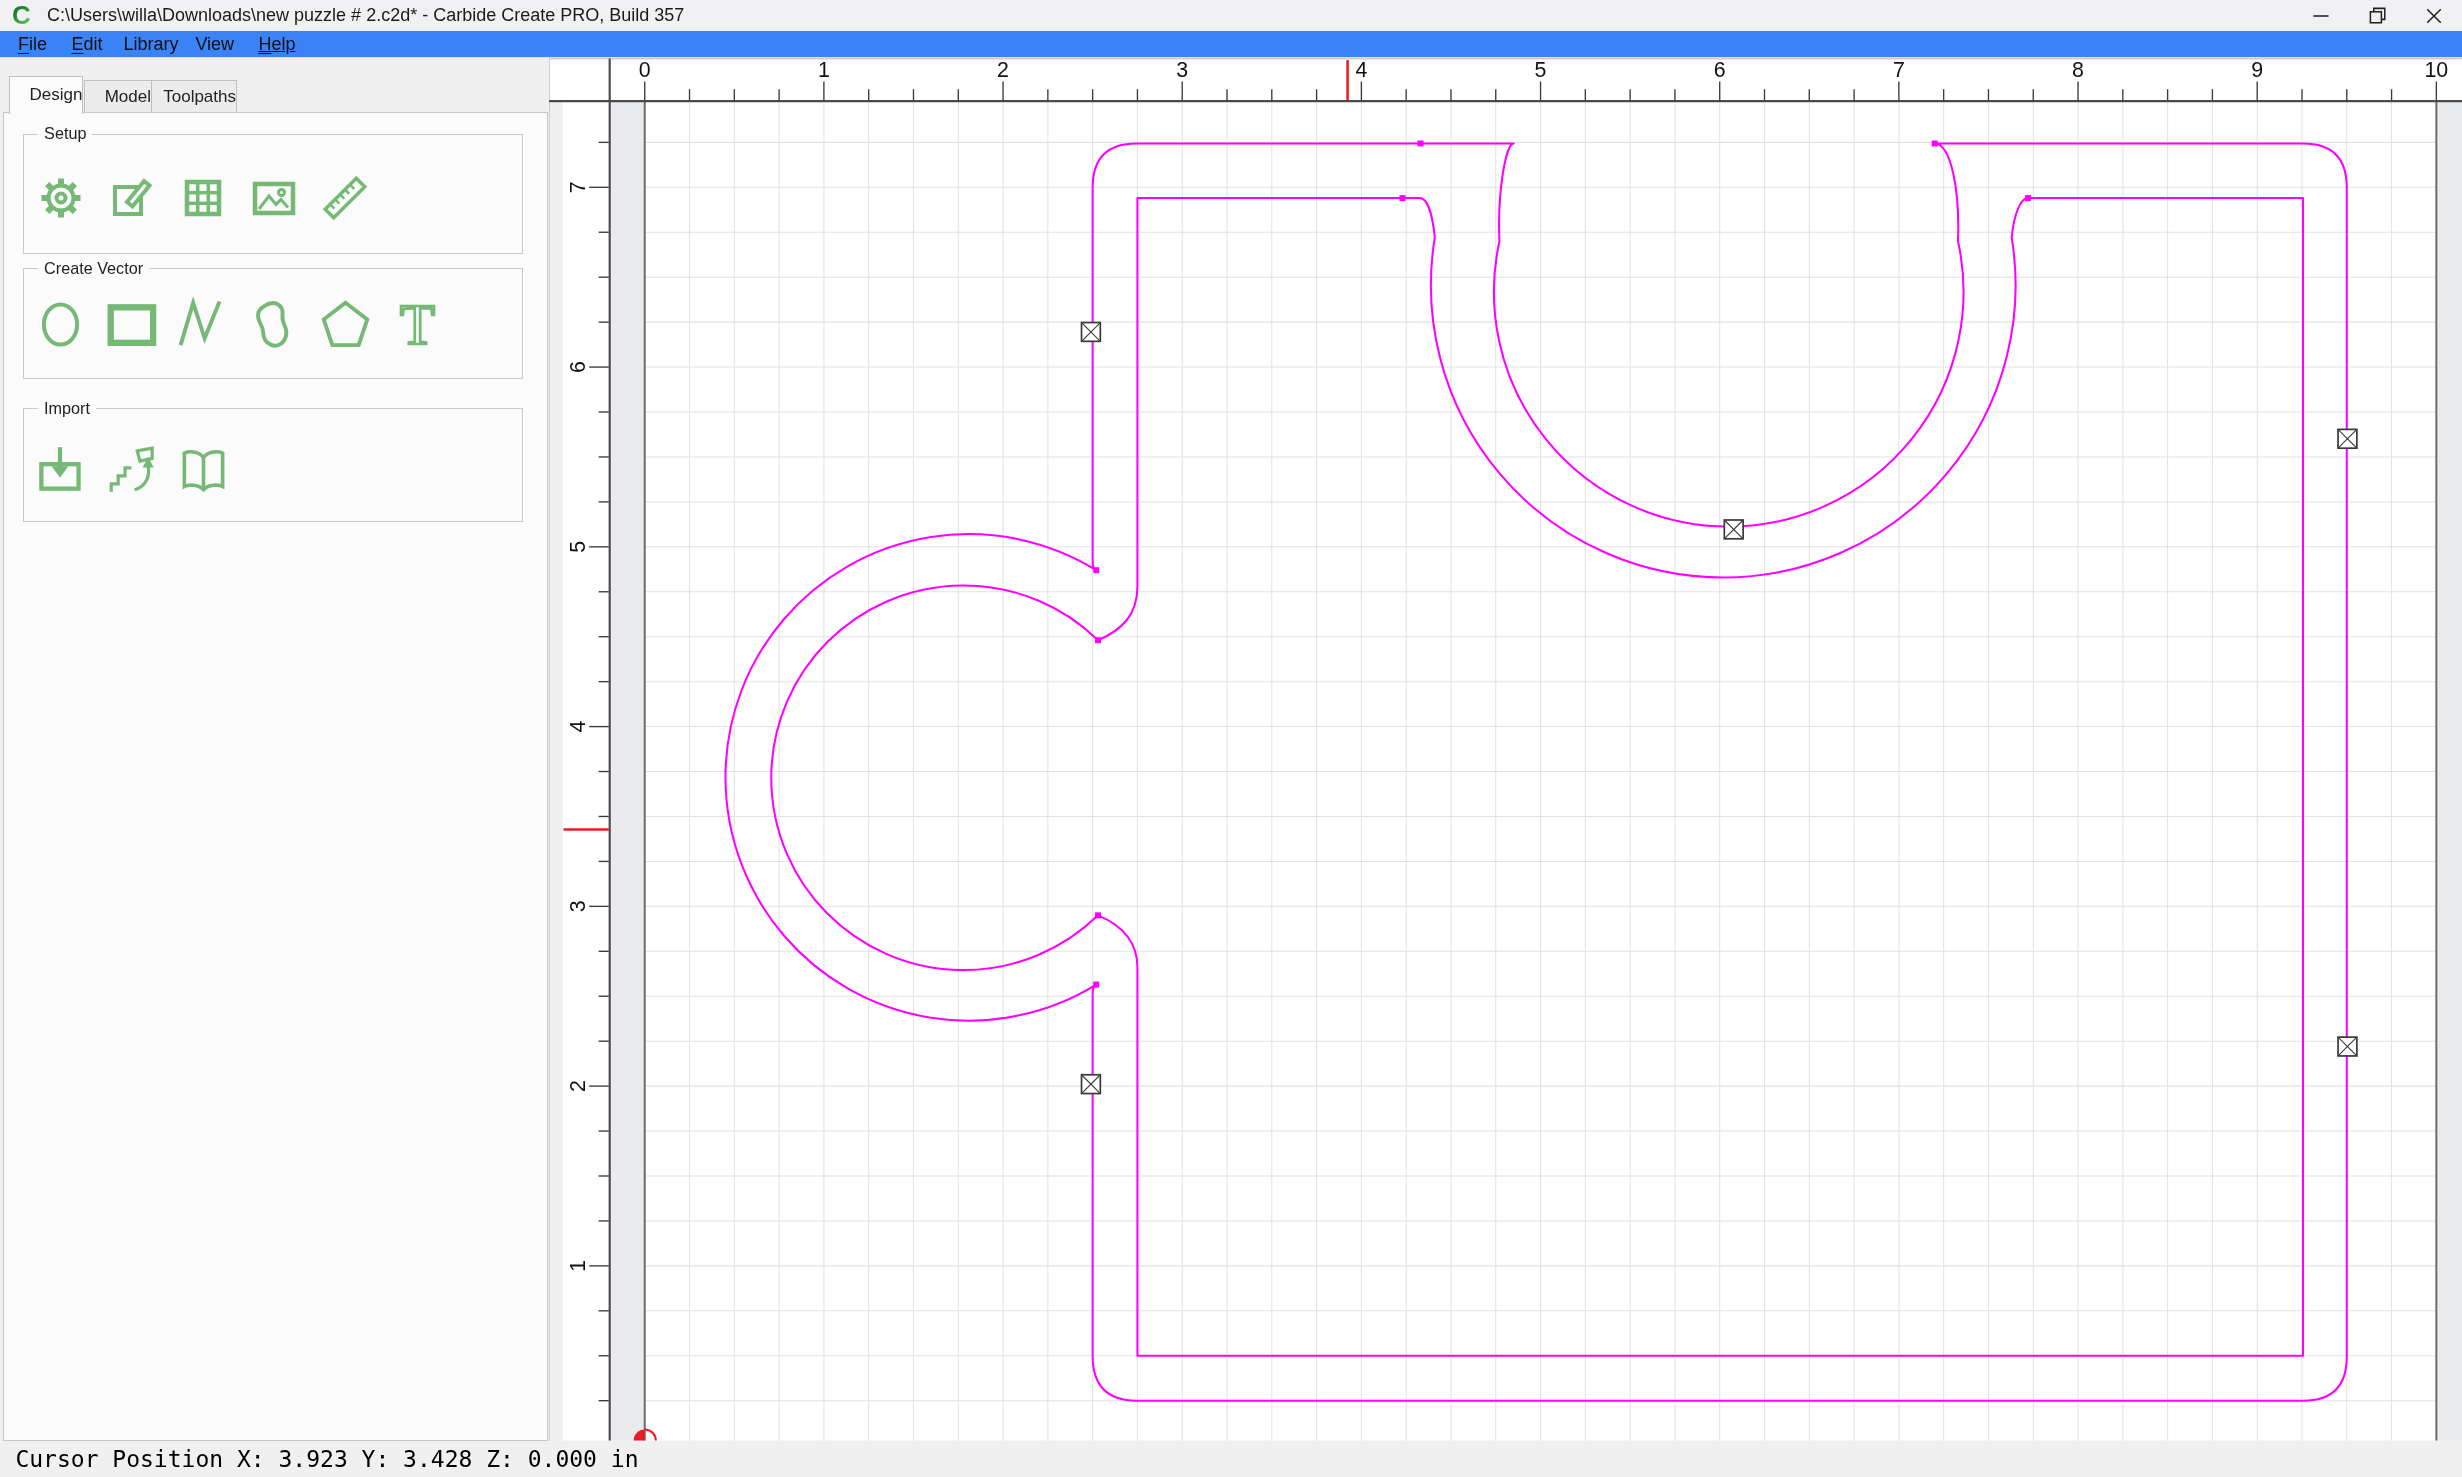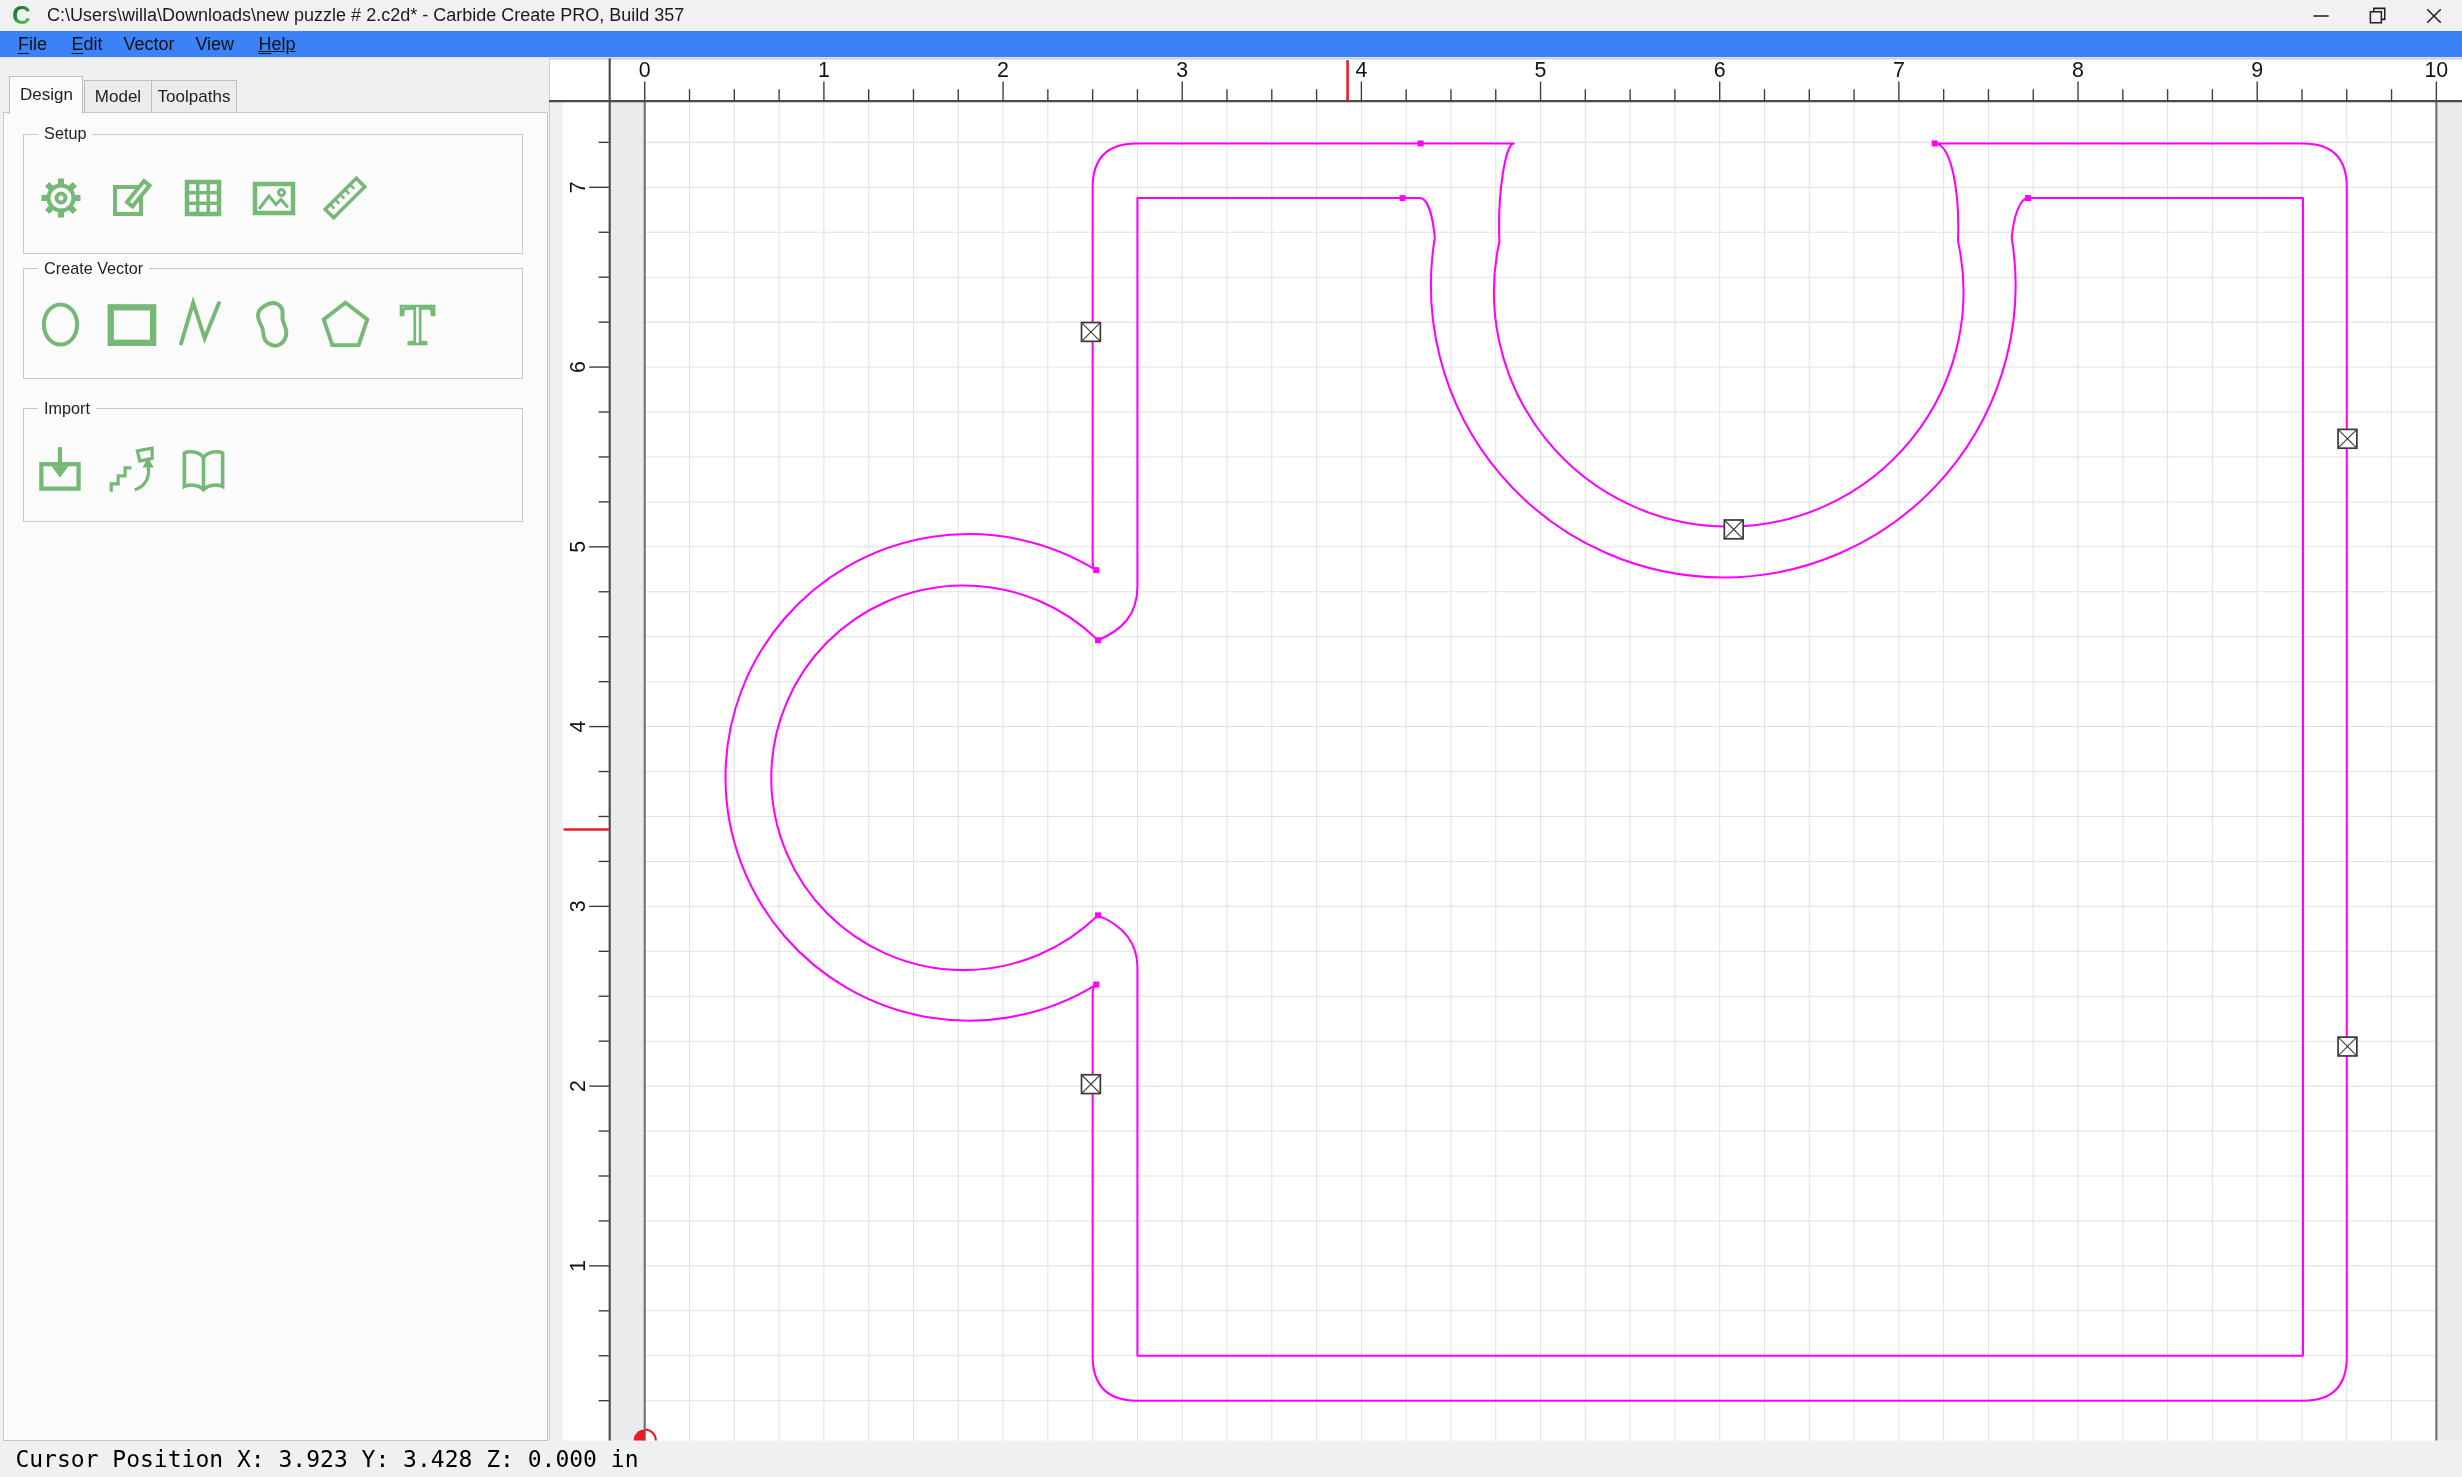--- a/index.html
+++ b/index.html
@@ -19,21 +19,21 @@
   .winbtn{position:absolute;top:0;width:56px;height:31px;}
   #btn-min{right:113px;} #btn-restore{right:56px;} #btn-close{right:0;}
   .winbtn svg{position:absolute;left:50%;top:50%;transform:translate(-50%,-50%);}
   
   #menubar{position:absolute;left:0;top:31px;width:2462px;height:26px;background:#3b82f6;
     border-bottom:0.9px solid #e2e2e6;}
   .menu-item{position:absolute;top:0;height:26px;line-height:26px;font-size:18px;color:#111;
     padding:0 3.4px;}
   .accel{text-decoration:underline;text-underline-offset:2.6px;}
   
-  .tab{position:absolute;box-sizing:border-box;text-align:center;font-size:17px;color:#222;
+  .tab{position:absolute;box-sizing:border-box;text-align:right;font-size:17px;color:#222;
     border:0.9px solid #bfbfbf;}
   .tab.active{top:76px;height:38px;line-height:36px;background:#fbfbfb;border-bottom:none;z-index:5;}
   .tab.inactive{top:80px;height:33px;line-height:32px;background:#ececec;z-index:1;}
   
   #panel{position:absolute;left:3.4px;top:112px;width:545px;height:1329px;background:#fbfbfb;
     border:0.9px solid #c8c8c8;box-sizing:border-box;z-index:2;}
   .groupbox{position:absolute;left:19px;width:498px;border:0.9px solid #c9c9c9;background:#fbfbfb;}
   .grouplabel{position:absolute;left:13.7px;top:-10.3px;background:#fbfbfb;padding:0 6px;
     font-size:16.2px;color:#222;}
   .tool{position:absolute;cursor:pointer;}
@@ -66,21 +66,21 @@
     <svg width="22" height="22" viewBox="0 0 26 26">
       <line x1="5" y1="5" x2="21" y2="21" stroke="#222" stroke-width="1.8"></line>
       <line x1="21" y1="5" x2="5" y2="21" stroke="#222" stroke-width="1.8"></line>
     </svg>
   </div>
 </div>
 
 <div id="menubar">
     <span class="menu-item" style="left: 14.5px;"><span class="accel">F</span>ile</span>
     <span class="menu-item" style="left: 68px;"><span class="accel">E</span>dit</span>
-    <span class="menu-item" style="left: 120px;">Vector</span>
+    <span class="menu-item" style="left: 120px;">Library</span>
     <span class="menu-item" style="left: 192px;">View</span>
     <span class="menu-item" style="left: 255px; text-decoration: underline;"><span class="accel">H</span>elp</span>
   </div>
 
 <div id="tabrow">
     <div class="tab active" style="left: 9.4px; width: 74px;">Design</div>
     <div class="tab inactive" style="left: 84px; width: 68px;">Model</div>
     <div class="tab inactive" style="left: 151px; width: 86px;">Toolpaths</div>
   </div>
 

